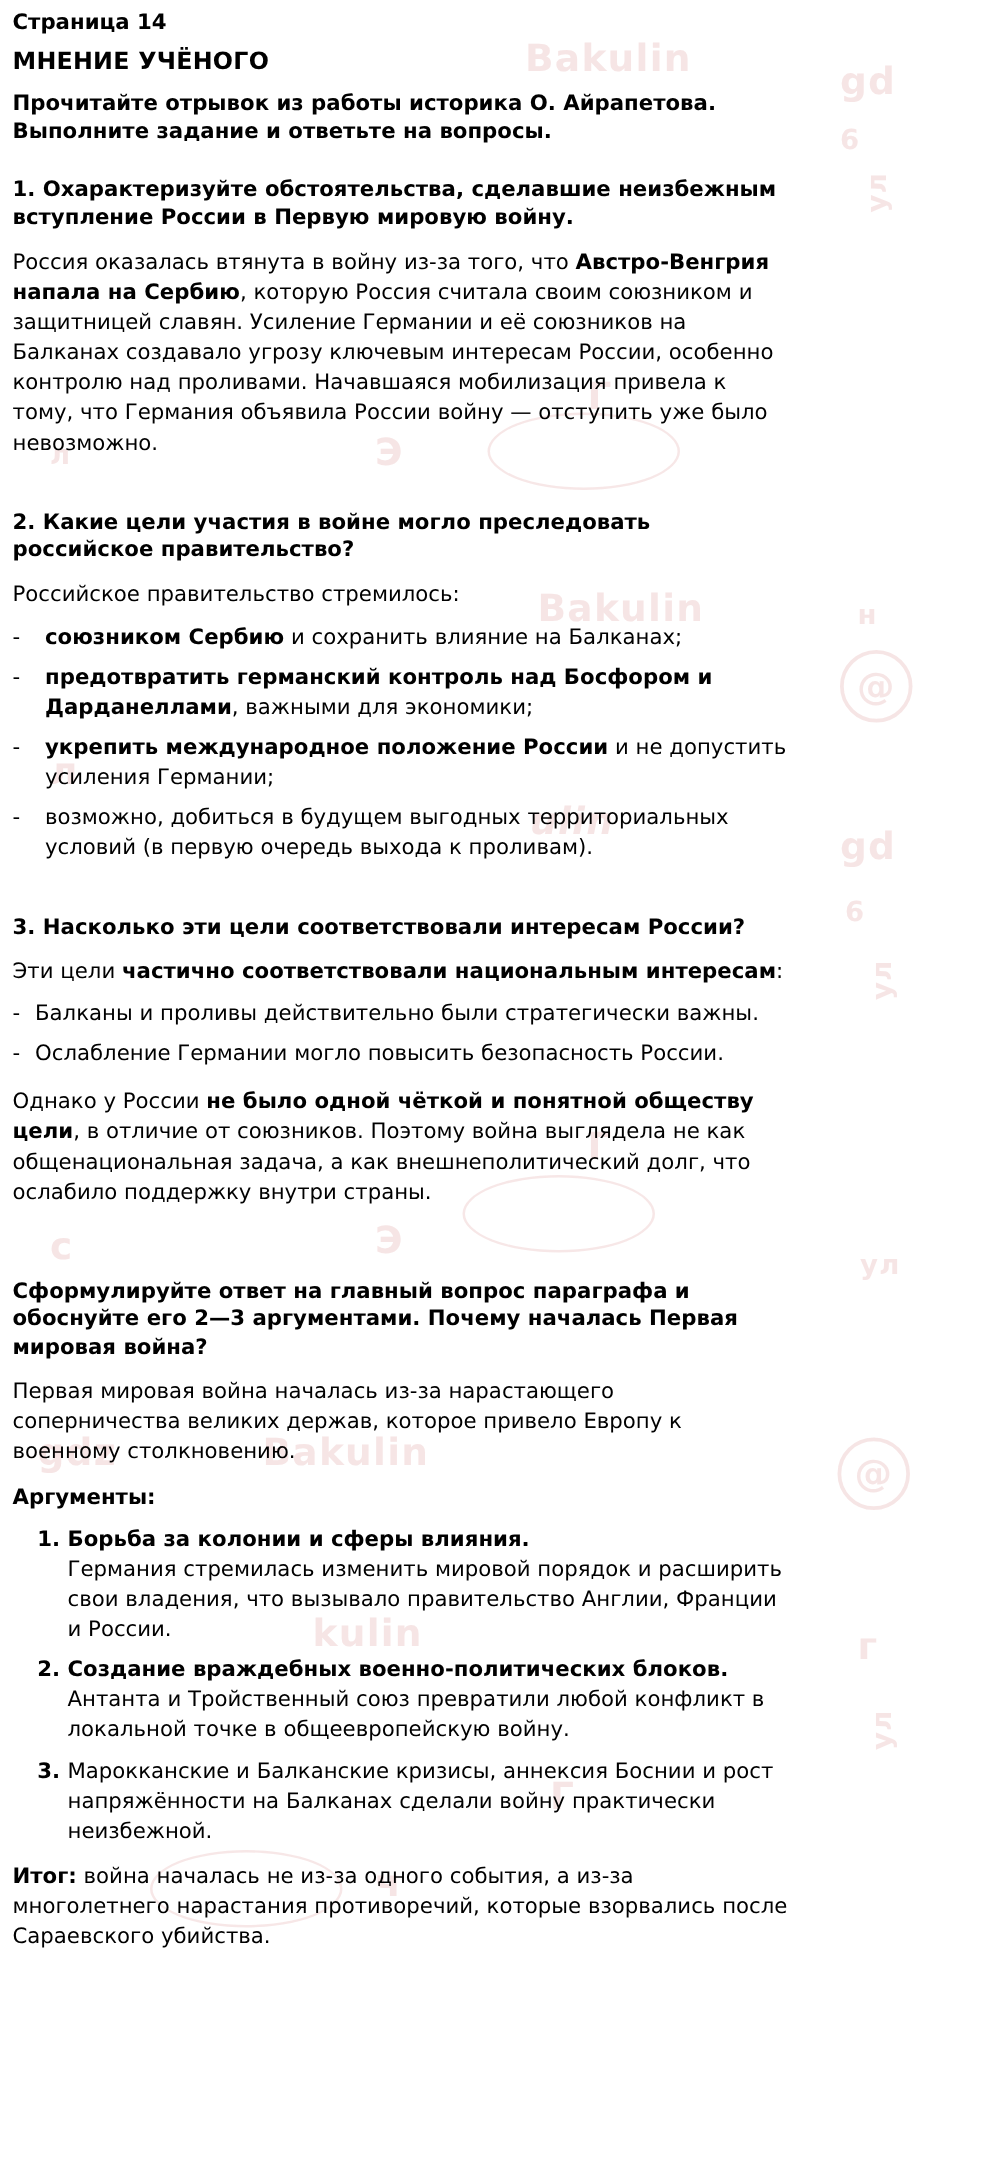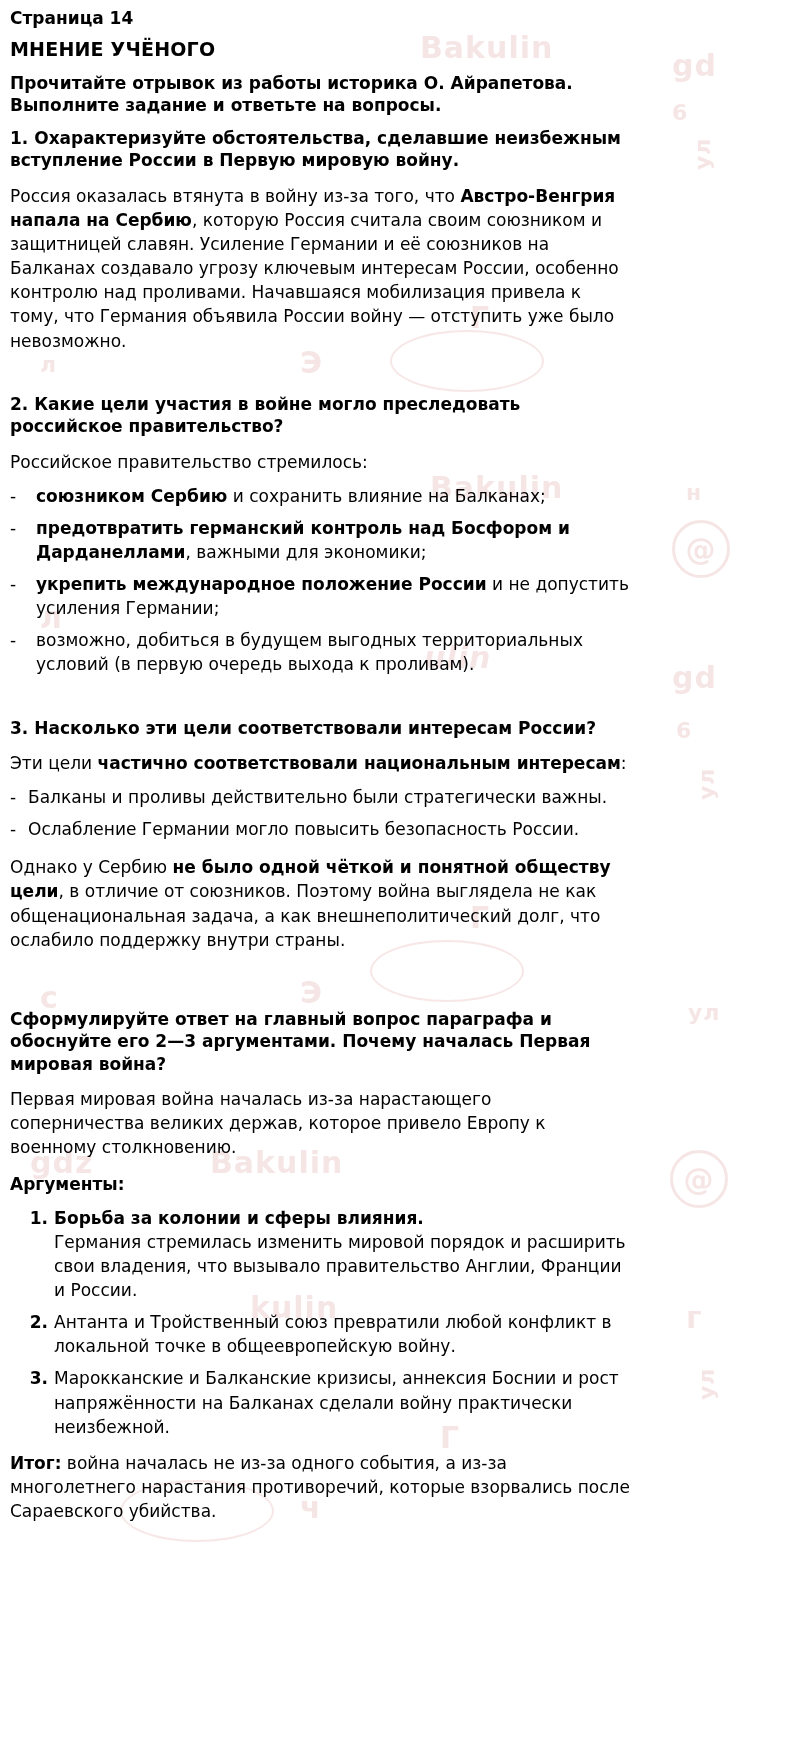--- a/index.html
+++ b/index.html
@@ -66,21 +66,21 @@
   h1.section-title {
     font-size: 19px;
     font-weight: bold;
     margin: 0 0 12px 0;
     letter-spacing: 0.2px;
   }
   .lead {
     font-size: 17px;
     font-weight: bold;
     line-height: 1.32;
-    margin: 0 0 10px 0;
+    margin: 0 0 24px 0;
   }
   .q {
     font-size: 17px;
     font-weight: bold;
     line-height: 1.32;
     margin: 0 0 12px 0;
   }
   p.body {
     font-size: 17px;
     line-height: 1.42;
@@ -208,35 +208,36 @@
   <ul class="dashlist narrow">
     <li>
       <span class="dash">-</span>
       <span class="txt">Балканы и проливы действительно были стратегически важны.</span>
     </li>
     <li>
       <span class="dash">-</span>
       <span class="txt">Ослабление Германии могло повысить безопасность России.</span>
     </li>
   </ul>
-  <p class="body"><span>Однако у Сербию </span><b>не было одной чёткой и понятной обществу цели</b><span>, в отличие от союзников. Поэтому война выглядела не как общенациональная задача, а как внешнеполитический долг, что ослабило поддержку внутри страны.</span></p>
+  <p class="body"><span>Однако у России </span><b>не было одной чёткой и понятной обществу цели</b><span>, в отличие от союзников. Поэтому война выглядела не как общенациональная задача, а как внешнеполитический долг, что ослабило поддержку внутри страны.</span></p>
 
   <div class="gap-lg"></div>
   <div class="gap-md"></div>
 
   <div class="q">Сформулируйте ответ на главный вопрос параграфа и обоснуйте его 2—3 аргументами. Почему началась Первая мировая война?</div>
   <p class="body tight">Первая мировая война началась из-за нарастающего соперничества великих держав, которое привело Европу к военному столкновению.</p>
   <p class="body tight" style="font-weight:bold;">Аргументы:</p>
 
   <ol class="numlist">
     <li>
       <span>Борьба за колонии и сферы влияния.</span>
       <span class="sub">Германия стремилась изменить мировой порядок и расширить свои владения, что вызывало правительство Англии, Франции и России.</span>
     </li>
     <li>
+      <span>Создание враждебных военно-политических блоков.</span>
       <span class="sub">Антанта и Тройственный союз превратили любой конфликт в локальной точке в общеевропейскую войну.</span>
     </li>
     <li>
       <span class="sub">Марокканские и Балканские кризисы, аннексия Боснии и рост напряжённости на Балканах сделали войну практически неизбежной.</span>
     </li>
   </ol>
 
   <p class="body"><b>Итог:</b><span> война началась не из-за одного события, а из-за многолетнего нарастания противоречий, которые взорвались после Сараевского убийства.</span></p>
 
 </div>

